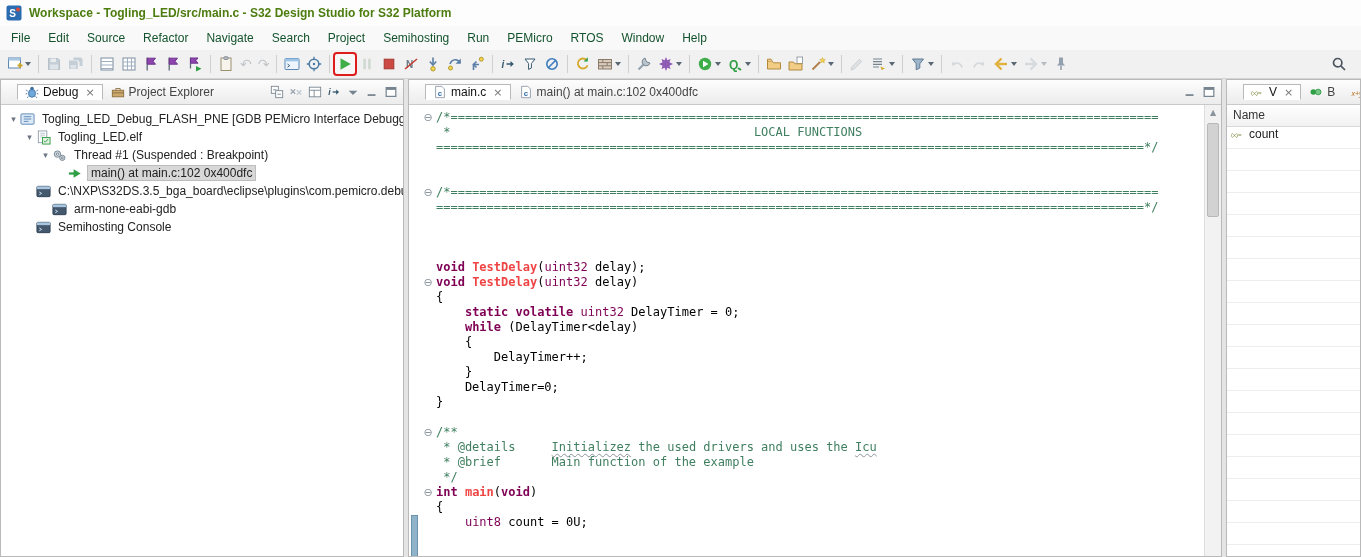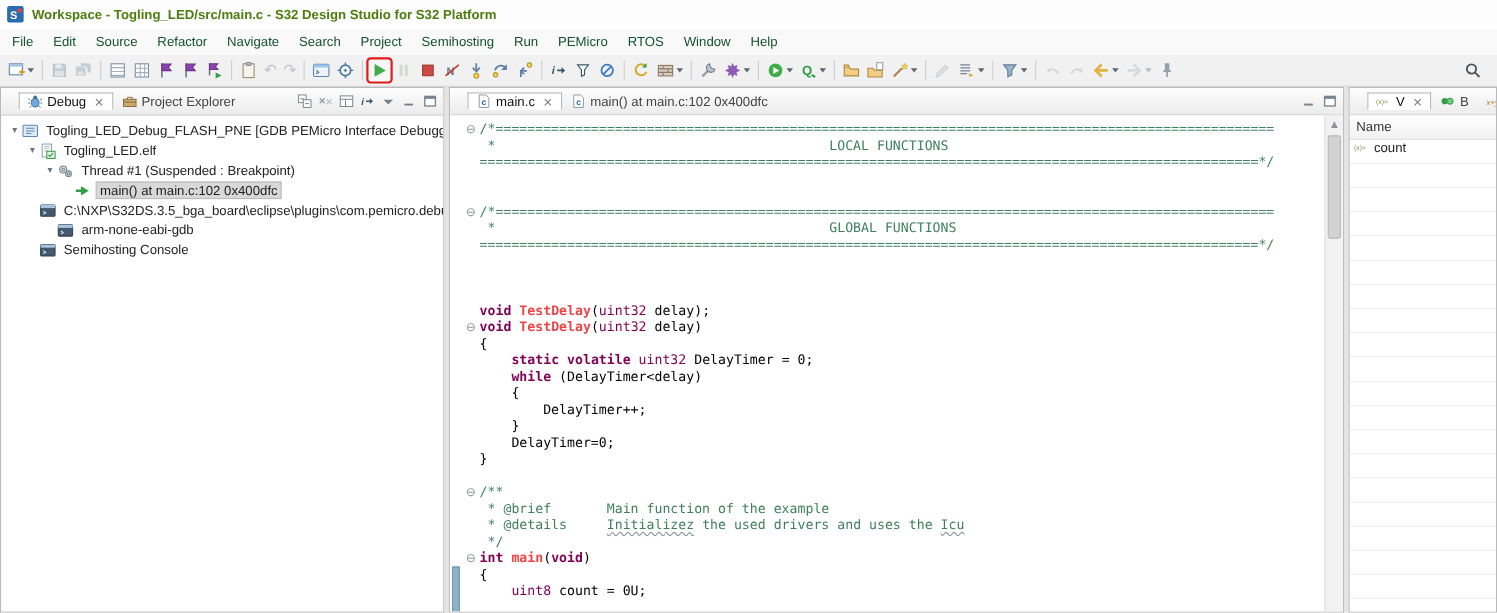--- a/index.html
+++ b/index.html
@@ -682,24 +682,20 @@
           <div class="cline">
             <span class="fold"></span>
             <span class="ctext"></span>
           </div>
           <div class="cline">
             <span class="fold">⊖</span>
             <span class="ctext"><span class="tk-c">/*==================================================================================================</span></span>
           </div>
           <div class="cline">
             <span class="fold"></span>
-            <span class="ctext"><span class="tk-c"> *                                          GLOBAL FUNCTIONS</span></span>
-          </div>
-          <div class="cline">
-            <span class="fold"></span>
             <span class="ctext"><span class="tk-c">==================================================================================================*/</span></span>
           </div>
           <div class="cline">
             <span class="fold"></span>
             <span class="ctext"></span>
           </div>
           <div class="cline">
             <span class="fold"></span>
             <span class="ctext"></span>
           </div>
@@ -750,25 +746,25 @@
           <div class="cline">
             <span class="fold"></span>
             <span class="ctext"></span>
           </div>
           <div class="cline">
             <span class="fold">⊖</span>
             <span class="ctext"><span class="tk-c">/**</span></span>
           </div>
           <div class="cline">
             <span class="fold"></span>
+            <span class="ctext"><span class="tk-c"> * @details     </span><span class="tk-e">Initializez</span><span class="tk-c"> the used drivers and uses the </span><span class="tk-e">Icu</span></span>
+          </div>
+          <div class="cline">
+            <span class="fold"></span>
             <span class="ctext"><span class="tk-c"> * @brief       Main function of the example</span></span>
-          </div>
-          <div class="cline">
-            <span class="fold"></span>
-            <span class="ctext"><span class="tk-c"> * @details     </span><span class="tk-e">Initializez</span><span class="tk-c"> the used drivers and uses the </span><span class="tk-e">Icu</span></span>
           </div>
           <div class="cline">
             <span class="fold"></span>
             <span class="ctext"><span class="tk-c"> */</span></span>
           </div>
           <div class="cline">
             <span class="fold">⊖</span>
             <span class="ctext"><span class="tk-k">int</span><span class="tk-p"> </span><span class="tk-f">main</span><span class="tk-p">(</span><span class="tk-k">void</span><span class="tk-p">)</span></span>
           </div>
           <div class="cline">

